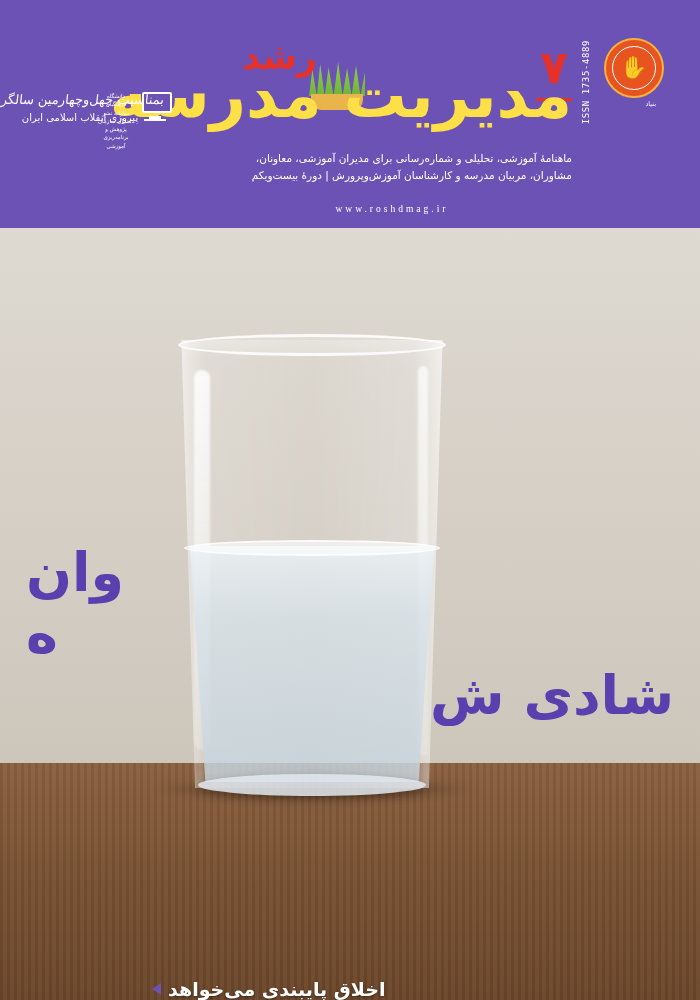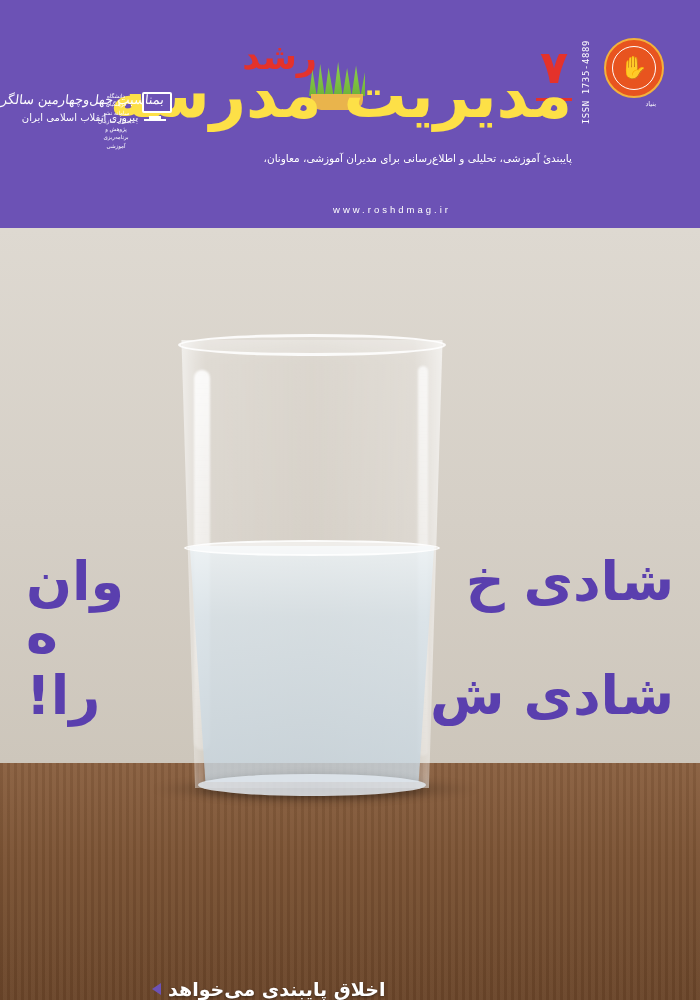--- a/index.html
+++ b/index.html
@@ -159,21 +159,21 @@
   .desc .l1 { letter-spacing: 0px; }
 
   .website {
     position: absolute;
     top: 204px; right: 128px;
     width: 360px;
     text-align: center;
     color: #ffffff;
     font-size: 9.5px;
     letter-spacing: 3px;
-    font-family: Liberation Sans, sans-serif;
+    font-family: Liberation Serif, serif;
   }
 
   
   .logo-monitor {
     position: absolute;
     top: 92px; left: 138px;
     width: 34px; height: 34px;
   }
   .logo-monitor .screen {
     width: 30px; height: 21px;
@@ -344,21 +344,21 @@
     width: 648px;
     text-align: right;
     direction: rtl;
     color: #5a3fae;
     font-weight: bold;
     font-size: 54px;
     line-height: 1.02;
     white-space: nowrap;
     letter-spacing: -1px;
   }
-  .headline.l1 { top: 326px; }
+  .headline.l1 { top: 317px; }
   .headline.l2 { top: 378px; }
   .headline.l3 { top: 440px; }
 
   .headline .seg-r { color: #5a3fae; }
   .headline .seg-l {
     color: #5a3fae;
     float: left;
   }
 
   
@@ -410,21 +410,22 @@
 
     <div class="sabzeh">
       <div class="grass"></div>
       <div class="ribbon"></div>
       <div class="dish"></div>
     </div>
 
     <div class="magtitle">مدیریت مدرسه</div>
 
     <div class="desc">
-      <div class="l1">پایبندیٔ آموزشی، تحلیلی و اطلاع‌رسانی برای مدیران آموزشی، معاونان،</div>
+      <div class="l1">ماهنامهٔ آموزشی، تحلیلی و شماره‌رسانی برای مدیران آموزشی، معاونان،</div>
+      <div>مشاوران، مربیان مدرسه و کارشناسان آموزش‌وپرورش | دورهٔ بیست‌ویکم</div>
     </div>
 
     <div class="website">www.roshdmag.ir</div>
 
     <div class="logo-monitor">
       <div class="screen"></div>
       <div class="stand"></div>
       <div class="base"></div>
     </div>
     <div class="logo-monitor-caption">دانشگاه فرهنگیان
@@ -448,27 +449,25 @@
       <div class="shine"></div>
       <div class="shine2"></div>
       <div class="water"></div>
       <div class="waterline"></div>
       <div class="rim"></div>
       <div class="bottom"></div>
     </div>
 
     <div class="headline l1">
       <span class="seg-l">وان</span>
-      <span class="seg-r">شادی خ</span>
     </div>
     <div class="headline l2">
       <span class="seg-l">ه</span>
     </div>
     <div class="headline l3">
-      <span class="seg-l">را!</span>
       <span class="seg-r">شادی ش</span>
     </div>
 
     <div class="articles">
       <div class="article-item">
         <span>اخلاق پایبندی می‌خواهد</span>
         <span class="bullet"></span>
       </div>
 
     </div>

